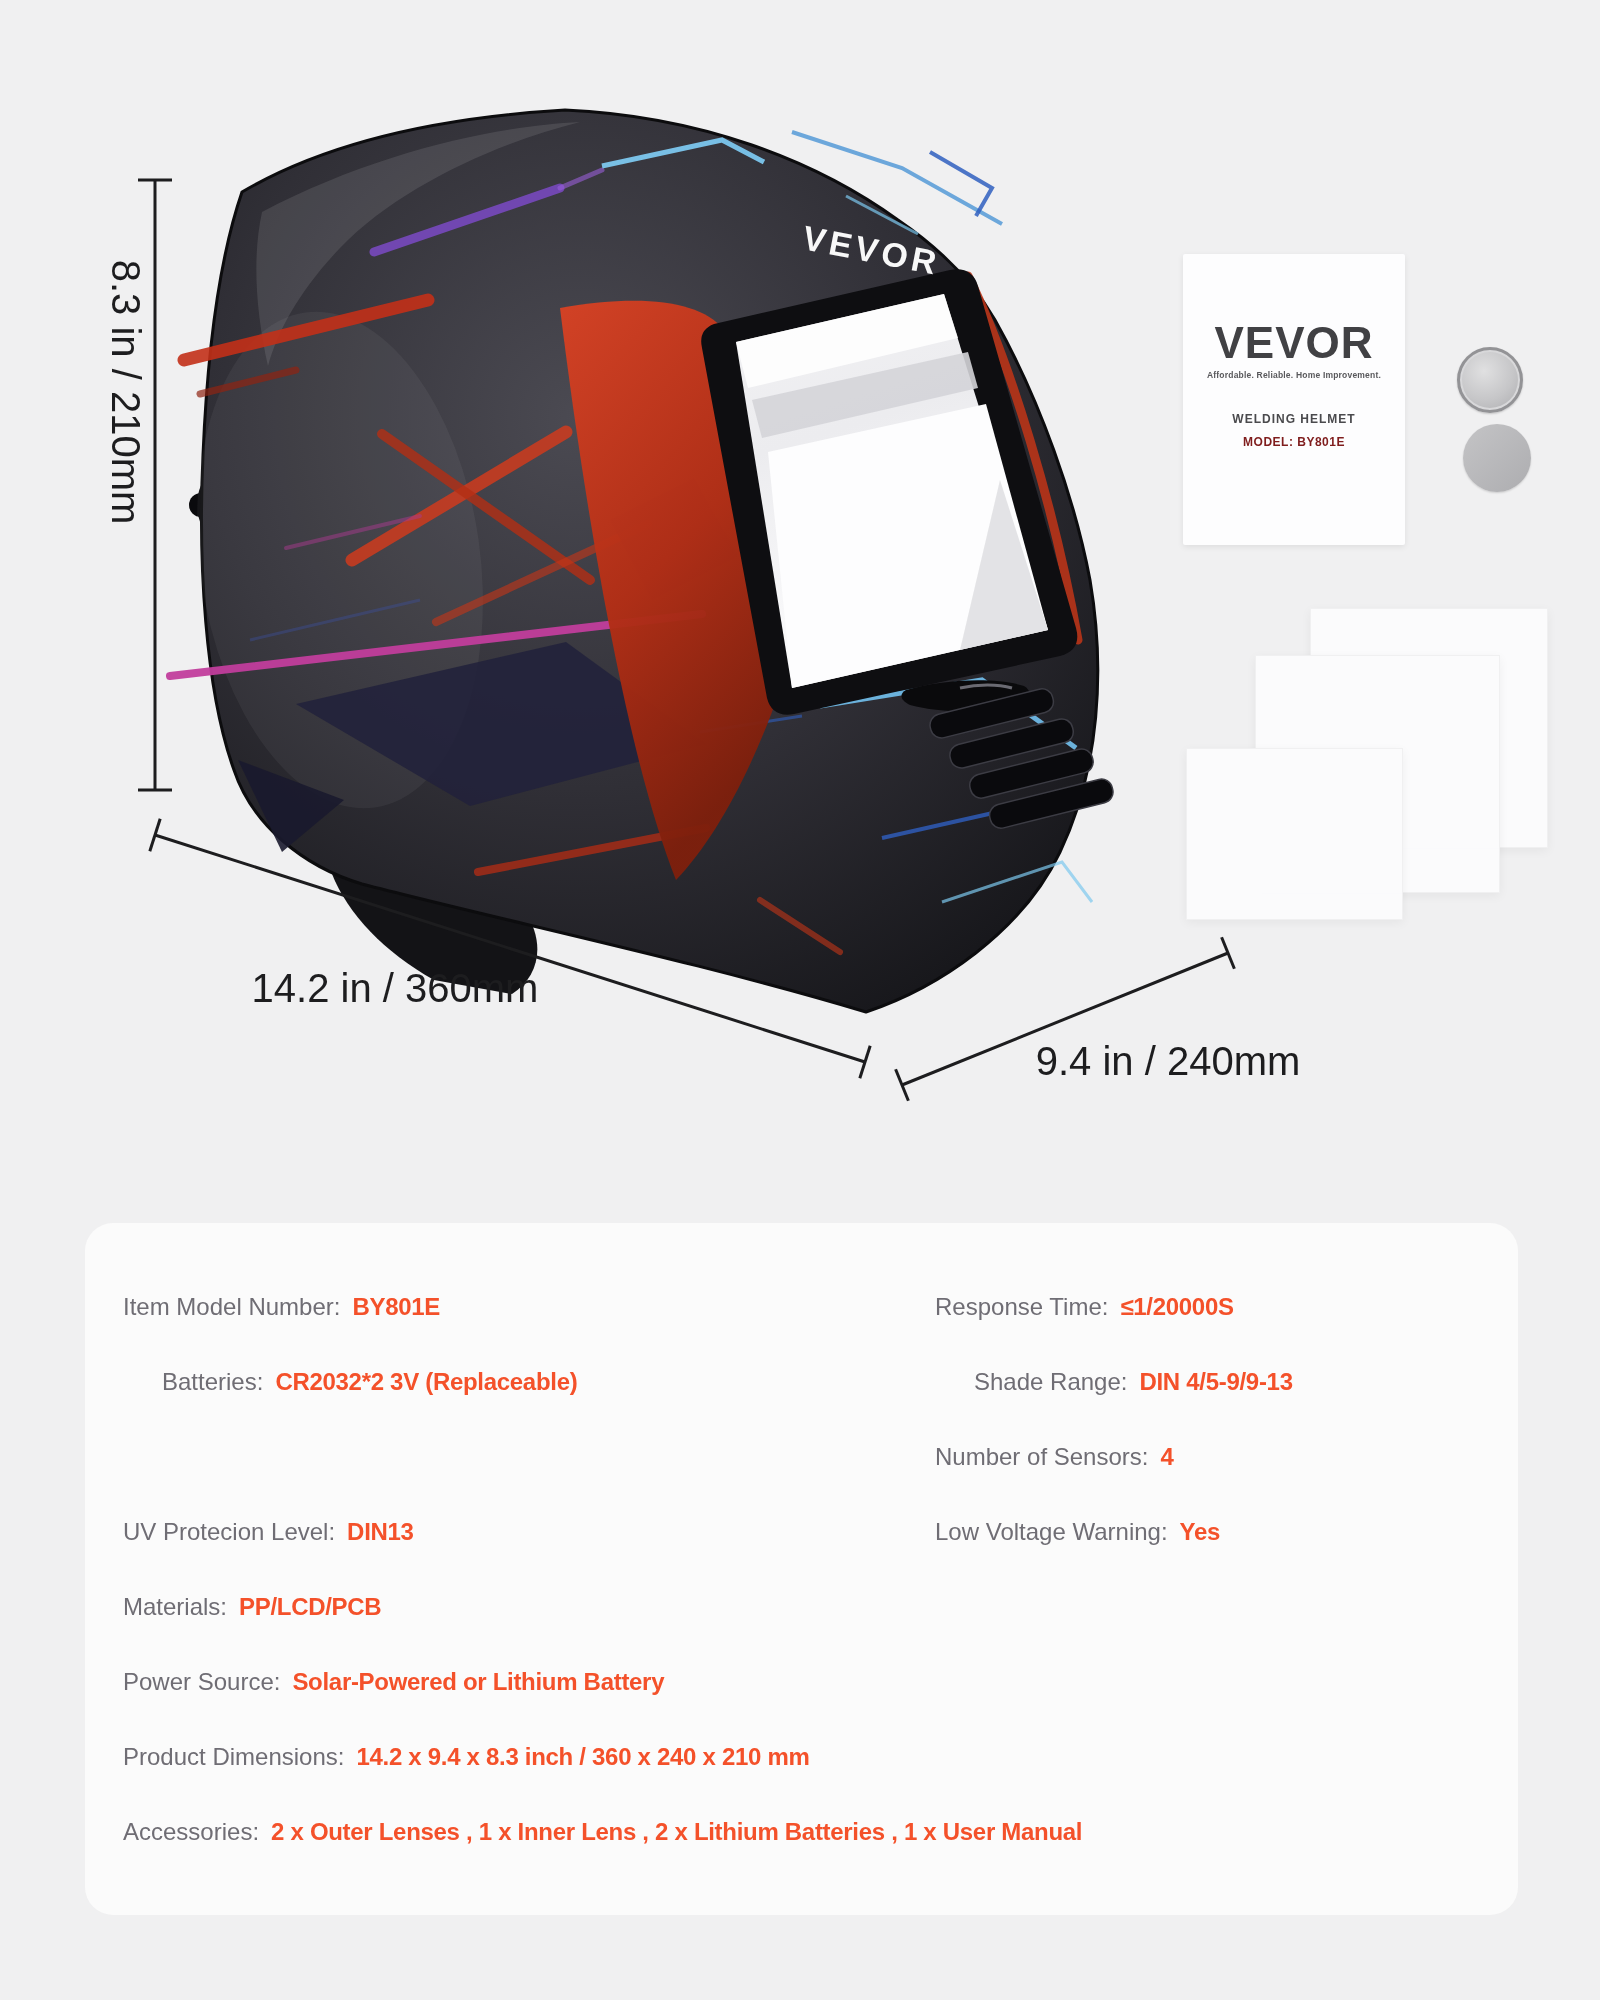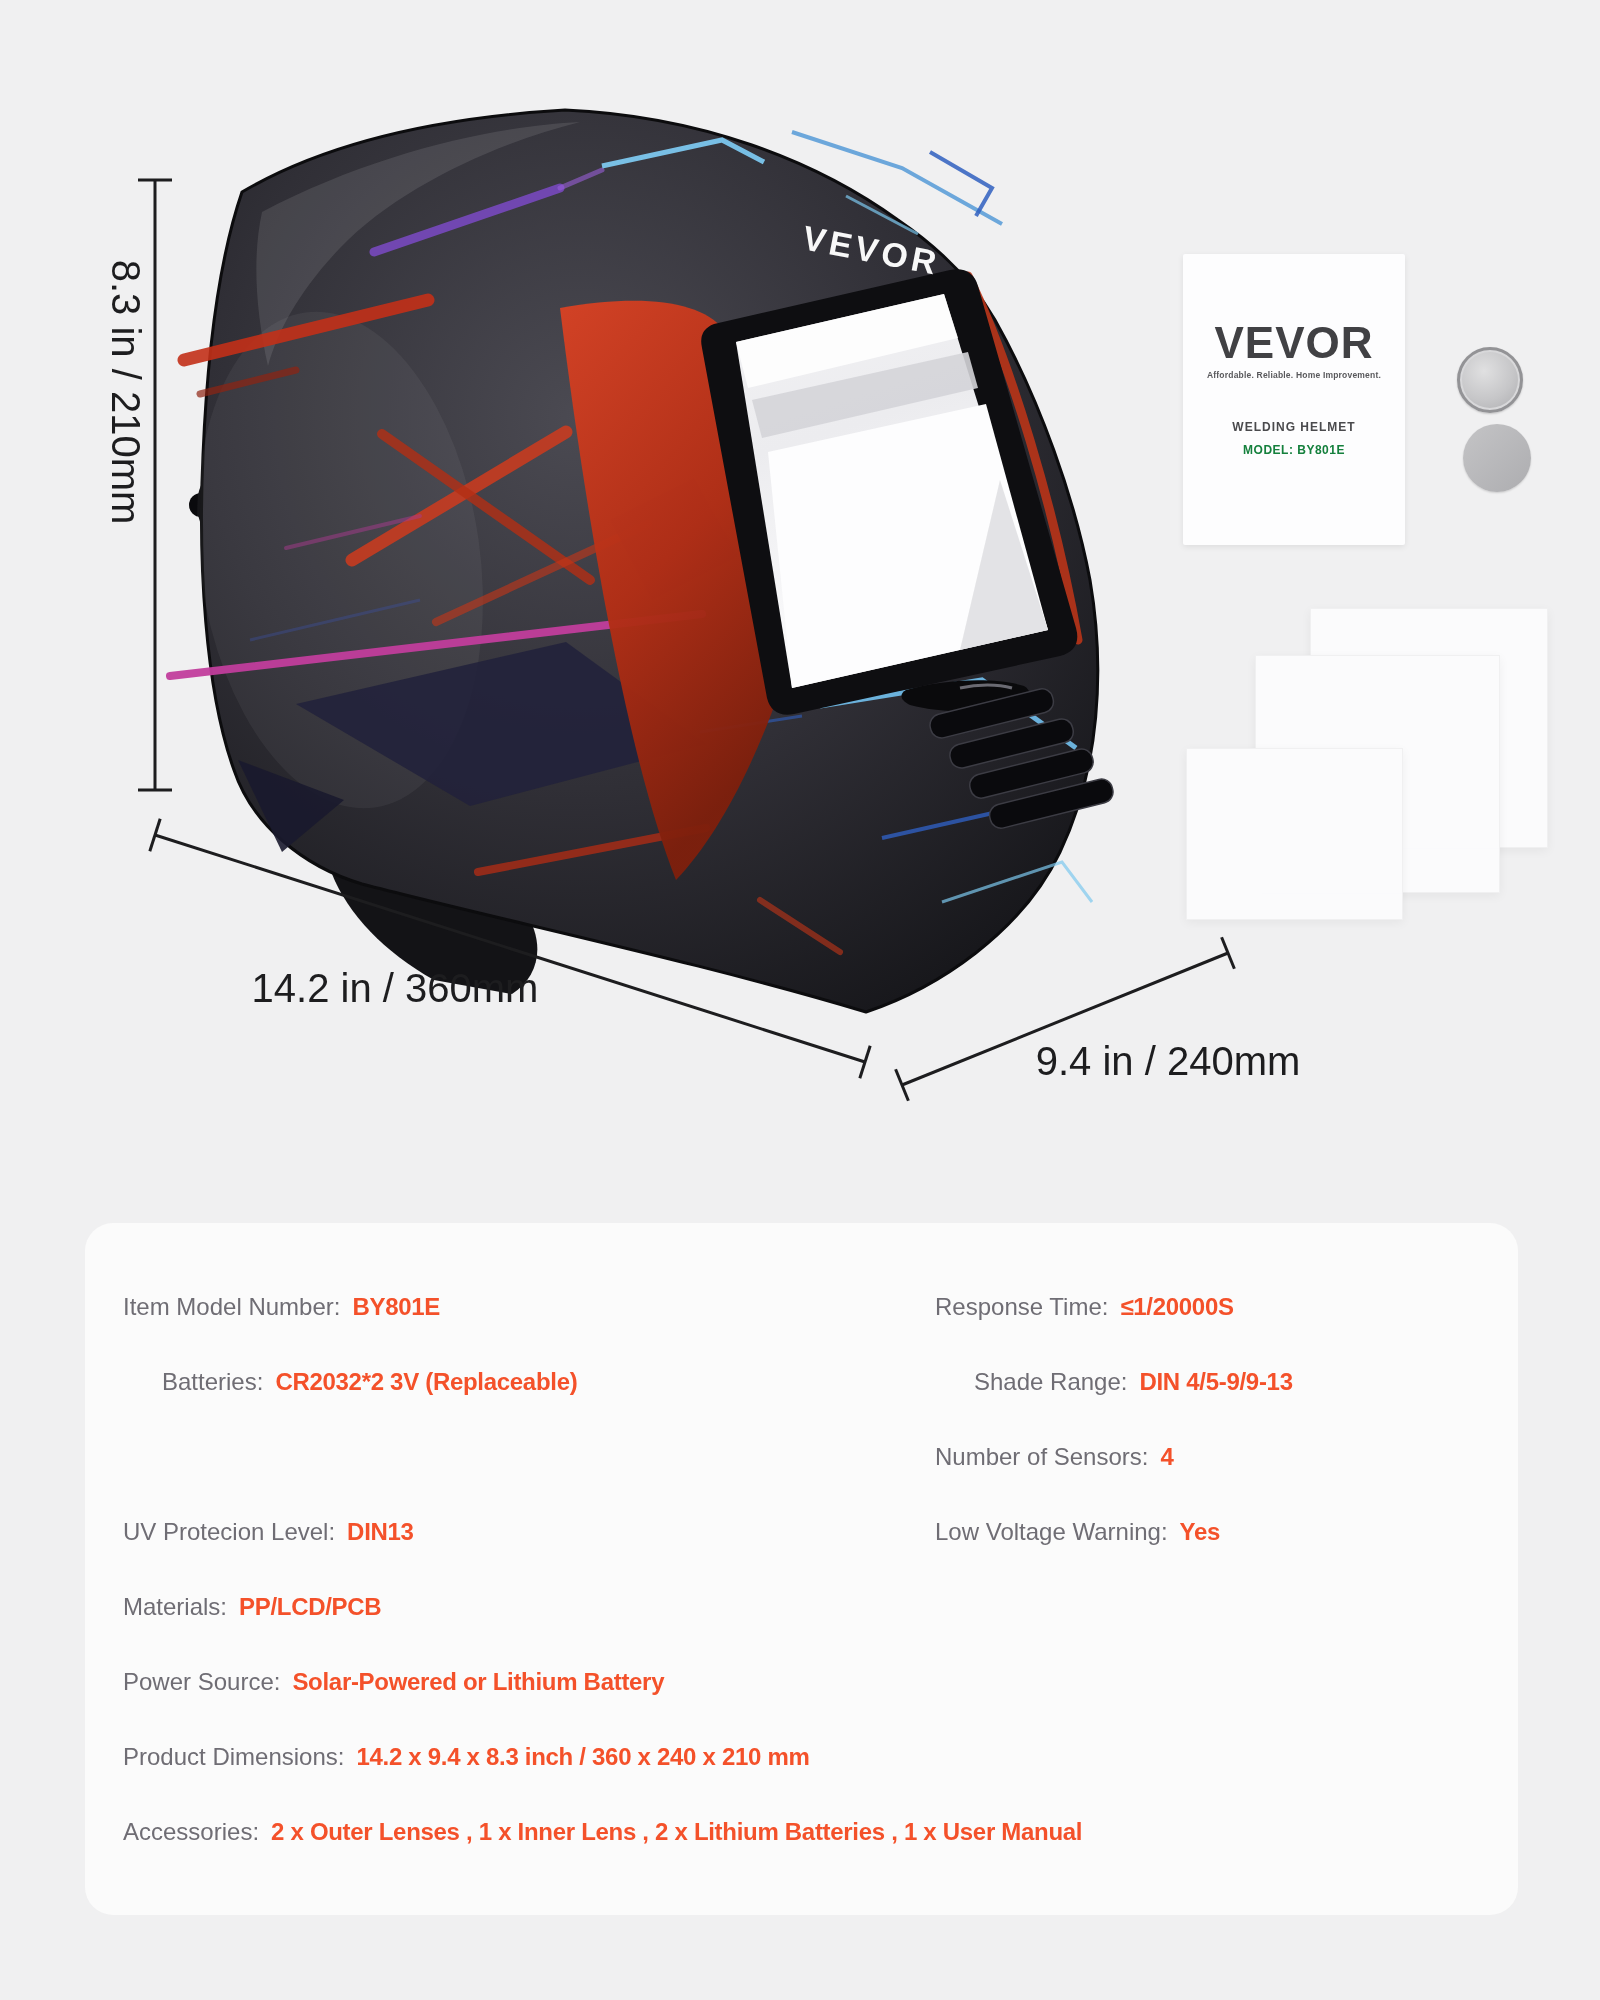--- a/index.html
+++ b/index.html
@@ -9,22 +9,22 @@
 
   
   .product-svg { position:absolute; left:0; top:0; }
 
   
   .manual-card { position:absolute; left:1183px; top:254px; width:222px; height:291px;
     background:#fdfdfe; box-shadow:0 2px 6px rgba(0,0,0,.08); border-radius:2px;
     display:flex; flex-direction:column; align-items:center; }
   .manual-brand { margin-top:64px; font-size:44px; font-weight:bold; letter-spacing:1px; color:#414144; }
   .manual-tagline { margin-top:2px; font-size:8.5px; font-weight:bold; color:#59595c; letter-spacing:.2px; }
-  .manual-product { margin-top:40px; font-size:12px; font-weight:bold; color:#4a4a4d; letter-spacing:1px;text-align:center; }
-  .manual-model { margin-top:9px; font-size:12px; font-weight:bold; color:#15803d; letter-spacing:.5px; }
+  .manual-product { margin-top:32px; font-size:12px; font-weight:bold; color:#4a4a4d; letter-spacing:1px;text-align:center; }
+  .manual-model { margin-top:9px; font-size:12px; font-weight:bold; color:#7f1d1d; letter-spacing:.5px; }
 
   .battery { position:absolute; border-radius:50%; }
   .battery-front { left:1457px; top:347px; width:66px; height:66px;
     background:radial-gradient(circle at 40% 35%, #e0e0e1 0%, #c6c6c8 55%, #aaaaad 100%);
     border:3px solid #939396; box-shadow:0 1px 2px rgba(0,0,0,.18), inset 0 0 0 2px #d8d8da; }
   .battery-back { left:1463px; top:424px; width:68px; height:68px;
     background:linear-gradient(135deg,#c4c4c6 0%, #adadb0 100%);
     box-shadow:0 1px 2px rgba(0,0,0,.15); }
 
   .lens-sheet { position:absolute; background:rgba(251,251,252,.96);

